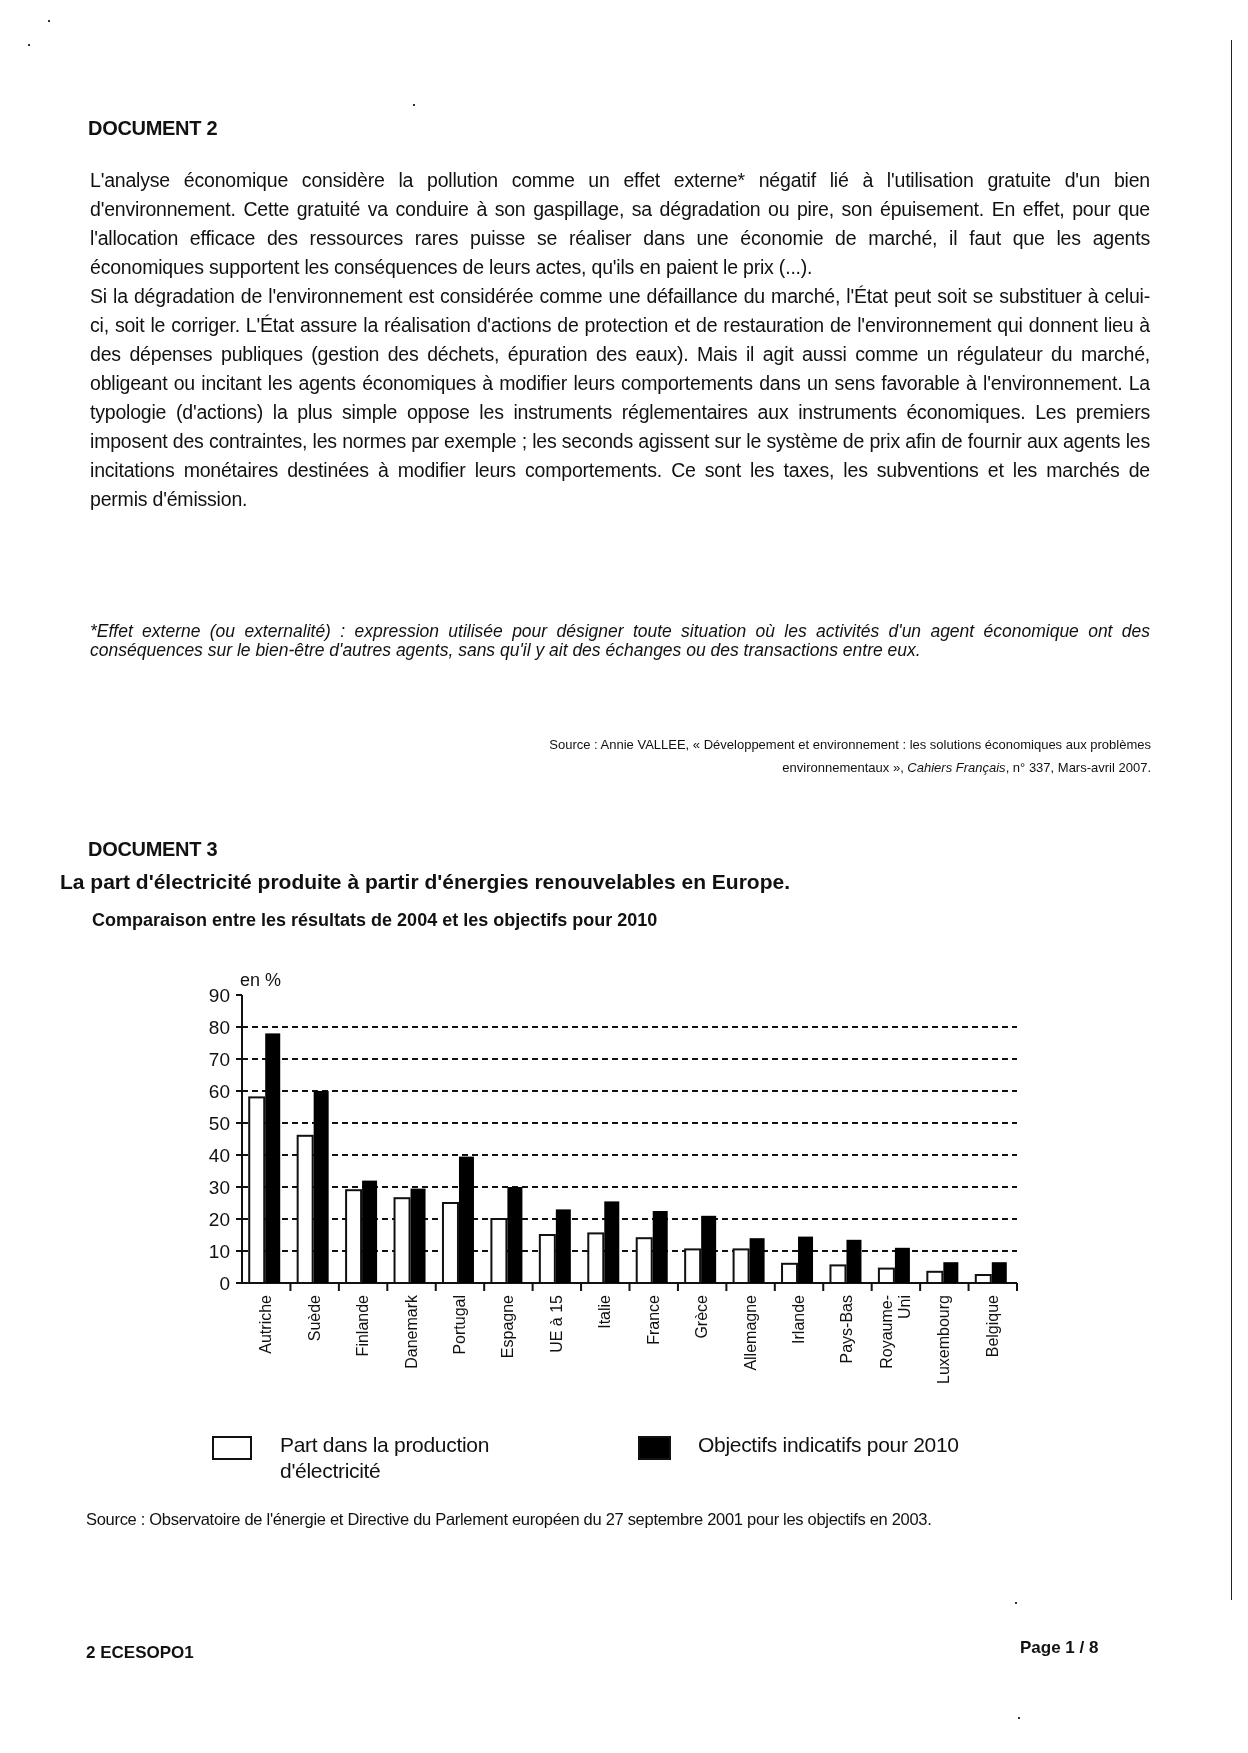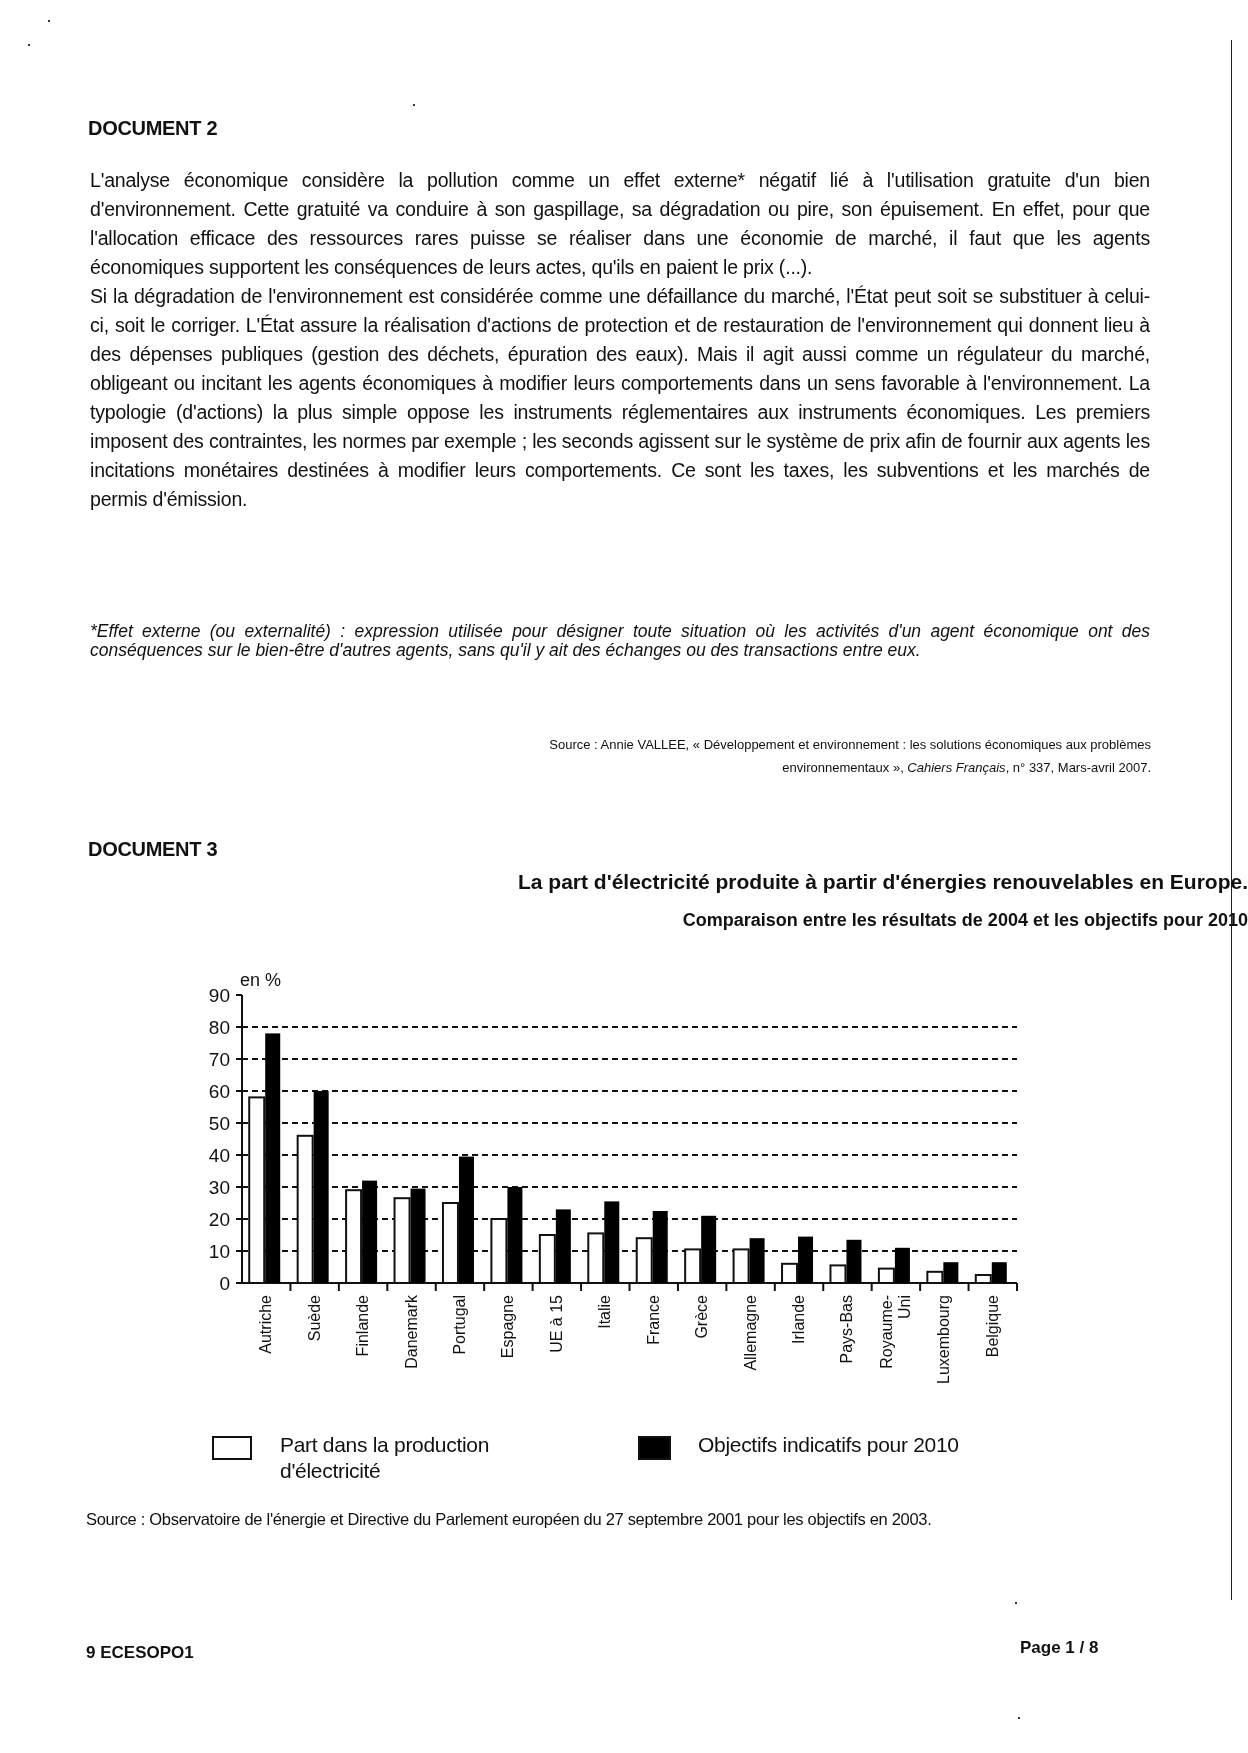--- a/index.html
+++ b/index.html
@@ -4,21 +4,21 @@
 <style>
   html, body { margin:0; padding:0; background:#fff; }
   body { width:1248px; height:1753px; position:relative; overflow:hidden; color:#111;
          font-family:"Liberation Sans", sans-serif; }
   .abs { position:absolute; }
   .doc-head { font-weight:bold; font-size:20px; letter-spacing:-0.3px; }
   .para { left:90px; width:1060px; font-size:19.5px; line-height:29px; text-align:justify; letter-spacing:-0.2px; }
   .para p { margin:0; }
   .note { left:90px; width:1060px; font-size:17.5px; line-height:19px; font-style:italic; text-align:justify; }
   .src1 { right:97px; width:980px; font-size:13px; line-height:23px; text-align:right; }
-  .chart-title { left:0; width:1248px; text-align:right; font-weight:bold; }
+  .chart-title { left:0; width:1248px; text-align:left; font-weight:bold; }
   .right-rule { right:16px; top:40px; width:1px; height:1560px; background:#222; }
   .footer { font-weight:bold; font-size:17px; }
   .legend-box { width:40px; height:24px; box-sizing:border-box; border:2px solid #111; }
   .legend-label { font-size:21px; line-height:26px; letter-spacing:-0.3px;margin-left:8px; }
   .dot { width:2px; height:2px; background:#333; }
 </style>
 </head>
 <body>
 
 <div class="abs right-rule"></div>
@@ -35,21 +35,21 @@
 
 <div class="abs note" style="top:622px">*Effet externe (ou externalité) : expression utilisée pour désigner toute situation où les activités d'un agent économique ont des conséquences sur le bien-être d'autres agents, sans qu'il y ait des échanges ou des transactions entre eux.</div>
 
 <div class="abs src1" style="top:733px">
   <div>Source : Annie VALLEE, « Développement et environnement : les solutions économiques aux problèmes</div>
   <div><span>environnementaux », </span><i>Cahiers Français</i><span>, n° 337, Mars-avril 2007.</span></div>
 </div>
 
 <div class="abs doc-head" style="left:88px;top:838px">DOCUMENT 3</div>
 <div class="abs chart-title" style="top:870px;font-size:21px;padding-left:60px;box-sizing:border-box">La part d'électricité produite à partir d'énergies renouvelables en Europe.</div>
-<div class="abs chart-title" style="top:910px;font-size:18px;padding-left:62px;box-sizing:border-box">Comparaison entre les résultats de 2004 et les objectifs pour 2010</div>
+<div class="abs chart-title" style="top:910px;font-size:18px;padding-left:92px;box-sizing:border-box">Comparaison entre les résultats de 2004 et les objectifs pour 2010</div>
 
 <div class="abs" style="left:240px;top:970px;font-size:18px">en %</div>
 
 <svg class="abs" style="left:190px;top:985px" width="840" height="420" id="chart-svg">
     <line x1="46" x2="52" y1="298" y2="298" stroke="#111" stroke-width="2"></line>
     <text x="40" y="305" text-anchor="end" font-size="19" font-family="Liberation Sans, sans-serif" fill="#111">0</text>
     <line x1="52" x2="827" y1="266" y2="266" stroke="#111" stroke-width="2" stroke-dasharray="6 4"></line>
     <line x1="46" x2="52" y1="266" y2="266" stroke="#111" stroke-width="2"></line>
     <text x="40" y="273" text-anchor="end" font-size="19" font-family="Liberation Sans, sans-serif" fill="#111">10</text>
     <line x1="52" x2="827" y1="234" y2="234" stroke="#111" stroke-width="2" stroke-dasharray="6 4"></line>
@@ -147,16 +147,16 @@
 <div class="abs legend-box" style="left:212px;top:1436px;background:#fff"></div>
 <div class="abs legend-label" style="left:272px;top:1432px">
   <div>Part dans la production</div>
   <div>d'électricité</div>
 </div>
 <div class="abs legend-box" style="left:638px;top:1436px;width:33px;background:#000"></div>
 <div class="abs legend-label" style="left:690px;top:1432px">Objectifs indicatifs pour 2010</div>
 
 <div class="abs" style="left:86px;top:1507px;width:1060px;font-size:16.5px;line-height:24px;letter-spacing:-0.3px">Source : Observatoire de l'énergie et Directive du Parlement européen du 27 septembre 2001 pour les objectifs en 2003.</div>
 
-<div class="abs footer" style="left:86px;top:1643px">9 ECESOPO1</div>
+<div class="abs footer" style="left:86px;top:1643px">2 ECESOPO1</div>
 <div class="abs footer" style="left:1020px;top:1638px">Page 1 / 8</div>
 <div class="abs dot" style="left:1015px;top:1602px"></div>
 <div class="abs dot" style="left:1018px;top:1717px"></div>
 
 </body></html>

